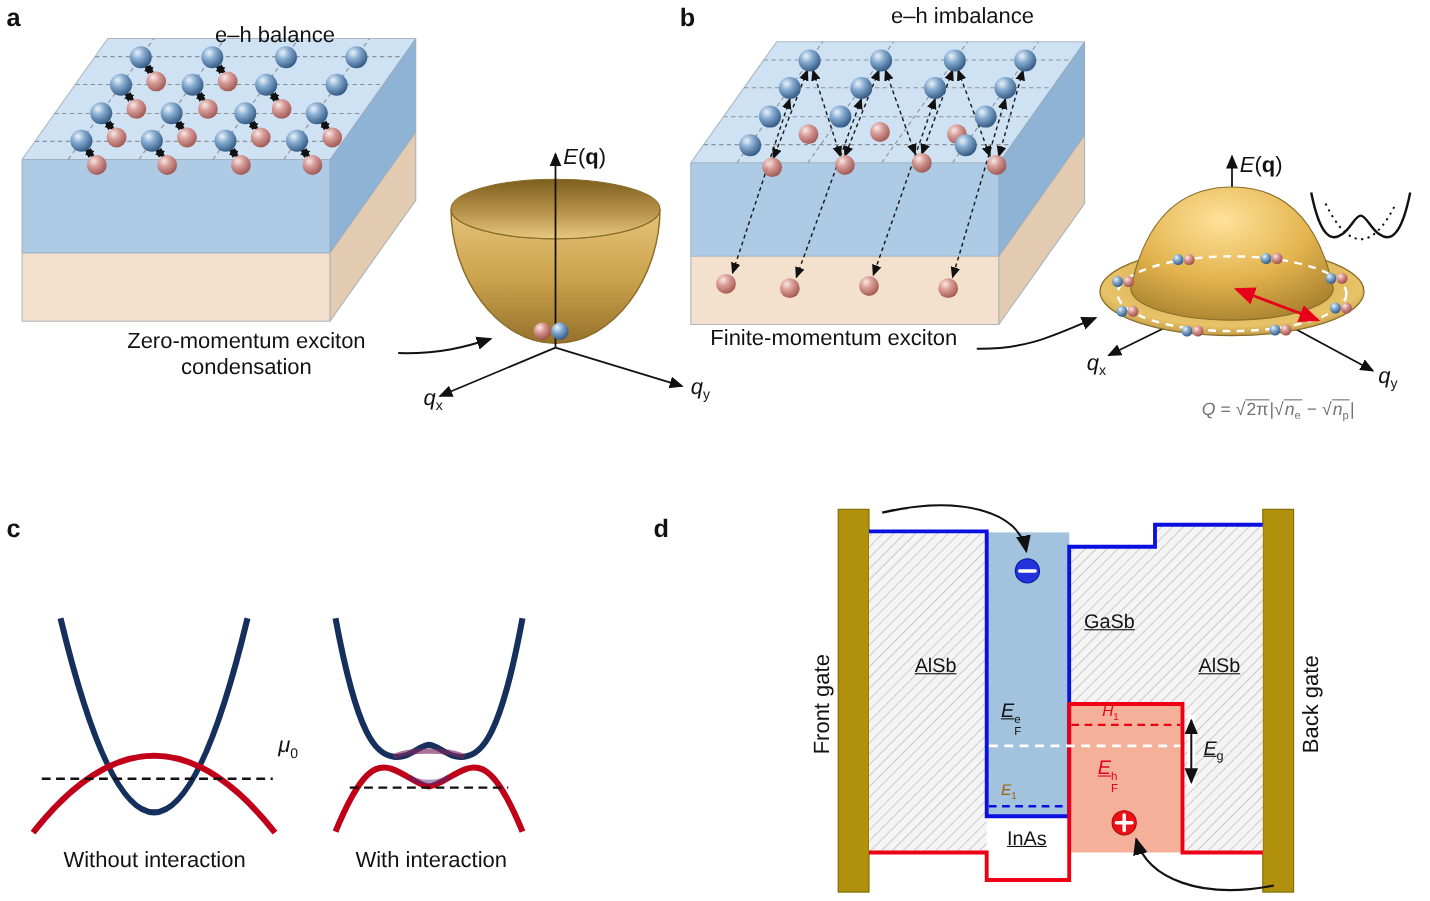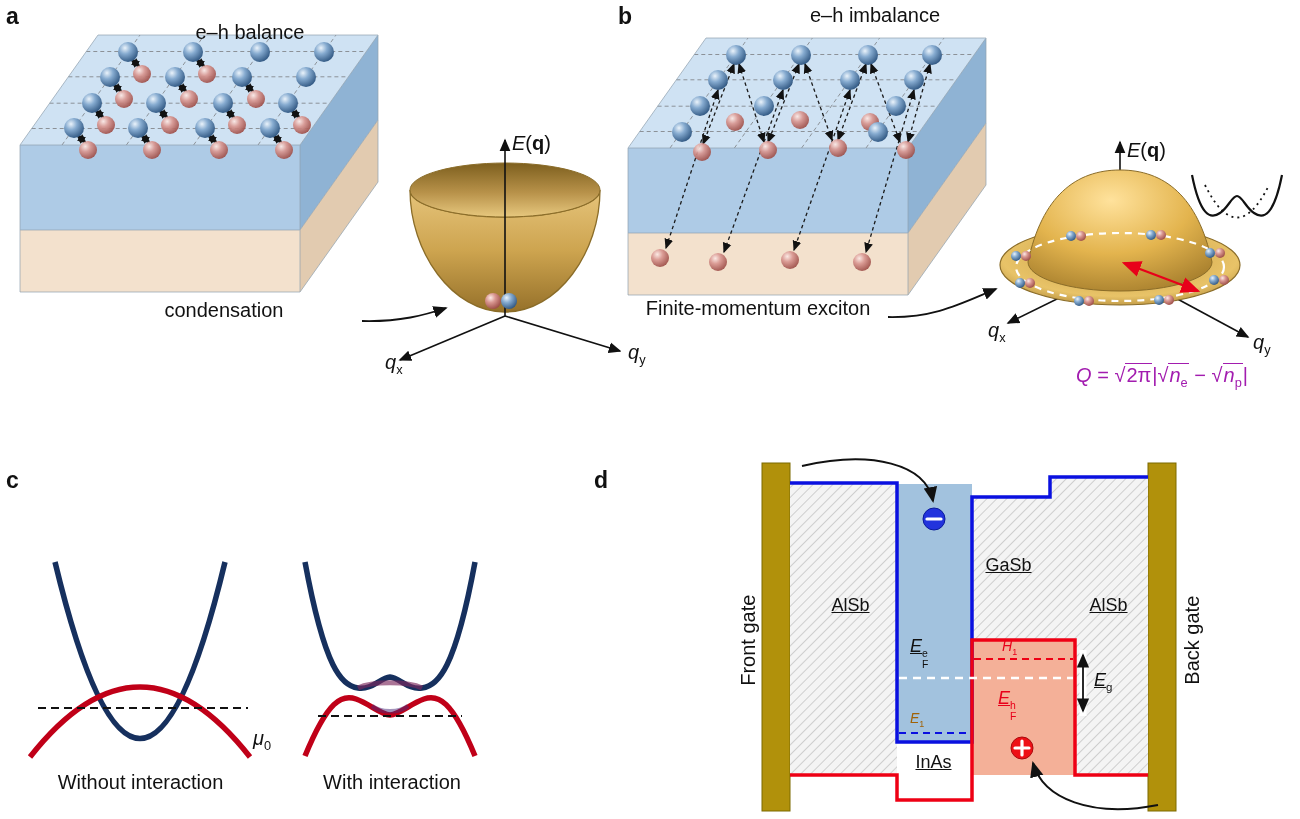--- a/index.html
+++ b/index.html
@@ -11,21 +11,21 @@
   .ov{position:absolute;line-height:1.22;white-space:nowrap;}
   .ctr{text-align:center;white-space:normal;}
   .plabel{font-weight:bold;font-size:23px;}
   .t20{font-size:20px;}
   .t19{font-size:18px;text-decoration:underline;}
   .t17{font-size:14px;}
   i{font-style:italic;}
   sub{font-size:64%;}
   .stk{display:inline-flex;flex-direction:column;font-size:58%;line-height:1.05;vertical-align:-0.5em;font-style:normal;}
   .rot{transform:rotate(-90deg);transform-origin:center center;}
-  .eq{color:#a21caf;font-size:20px;}
+  .eq{color:#737373;font-size:16px;}
   .ovl{border-top:1.6px solid currentColor;padding:0 1px;}
   .red{color:#e8001a;}
   .blue{color:#a16207;}
   svg{position:absolute;left:0;top:0;}
 </style>
 </head>
 <body>
 
 <svg width="1300" height="819" viewBox="0 0 1300 819">
   <defs>
@@ -277,20 +277,21 @@
       <line x1="1022" y1="741" x2="1022" y2="755" stroke="#ffffff" stroke-width="3.2" stroke-linecap="round"></line>
     </g>
     <path d="M802,466 C872,450 926,464 933,501" fill="none" stroke="#111" stroke-width="2" marker-end="url(#mB)"></path>
     <path d="M1158,805 C1092,818 1043,799 1033,763" fill="none" stroke="#111" stroke-width="2" marker-end="url(#mB)"></path>
   </g>
 </svg>
 
 <div class="ov plabel" style="left:6px;top:2px;">a</div>
 <div class="ov ctr t20" style="left:140px;top:20px;width:220px;">e–h balance</div>
 <div class="ov ctr t20" style="left:88px;top:298px;width:272px;">
+  <span style="display:block;">Zero-momentum exciton</span>
   <span style="display:block;">condensation</span>
 </div>
 <div class="ov t20" style="left:512px;top:131px;"><i>E</i><span>(</span><b>q</b><span>)</span></div>
 <div class="ov t20" style="left:385px;top:350px;"><i>q</i><sub>x</sub></div>
 <div class="ov t20" style="left:628px;top:340px;"><i>q</i><sub>y</sub></div>
 
 <div class="ov plabel" style="left:618px;top:2px;">b</div>
 <div class="ov ctr t20" style="left:760px;top:3px;width:230px;">e–h imbalance</div>
 <div class="ov ctr t20" style="left:628px;top:296px;width:260px;">
   <span style="display:block;">Finite-momentum exciton</span>
@@ -300,21 +301,21 @@
 <div class="ov t20" style="left:1253px;top:330px;"><i>q</i><sub>y</sub></div>
 <div class="ov ctr eq" style="left:1028px;top:363px;width:268px;">
   <i>Q</i>
   <span>=</span>
   <span>√</span><span class="ovl">2π</span><span>|</span><span>√</span><span class="ovl"><i>n</i><sub>e</sub></span>
   <span>−</span>
   <span>√</span><span class="ovl"><i>n</i><sub>p</sub></span><span>|</span>
 </div>
 
 <div class="ov plabel" style="left:6px;top:466px;">c</div>
-<div class="ov t20" style="left:253px;top:726px;"><i>μ</i><sub>0</sub></div>
+<div class="ov t20" style="left:253px;top:666px;"><i>μ</i><sub>0</sub></div>
 <div class="ov ctr t20" style="left:28px;top:770px;width:225px;">Without interaction</div>
 <div class="ov ctr t20" style="left:282px;top:770px;width:220px;">With interaction</div>
 
 <div class="ov plabel" style="left:594px;top:466px;">d</div>
 <div class="ov ctr t20 rot" style="left:686px;top:628px;width:124px;">Front gate</div>
 <div class="ov ctr t20 rot" style="left:1130px;top:628px;width:124px;">Back gate</div>
 <div class="ov ctr t19" style="left:808px;top:595px;width:85px;">AlSb</div>
 <div class="ov ctr t19" style="left:966px;top:555px;width:85px;">GaSb</div>
 <div class="ov ctr t19" style="left:1066px;top:595px;width:85px;">AlSb</div>
 <div class="ov ctr t19" style="left:891px;top:752px;width:85px;">InAs</div>

